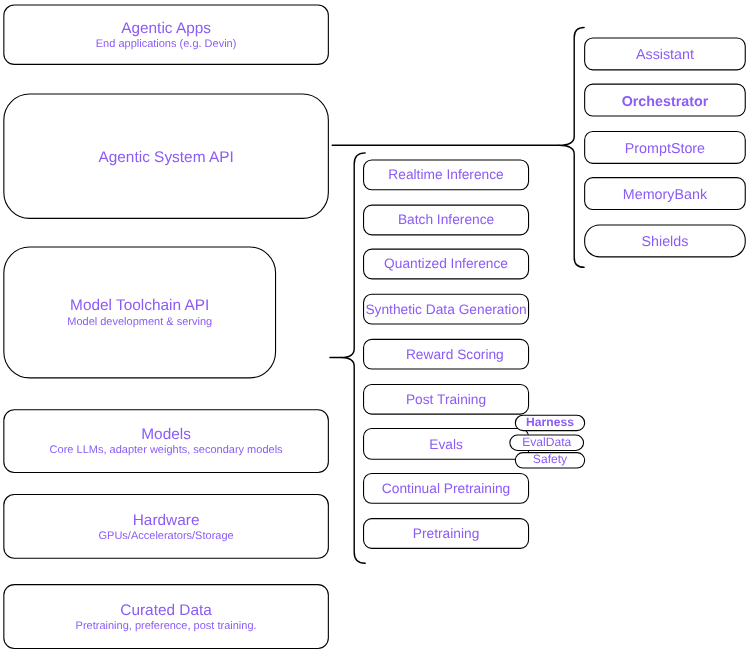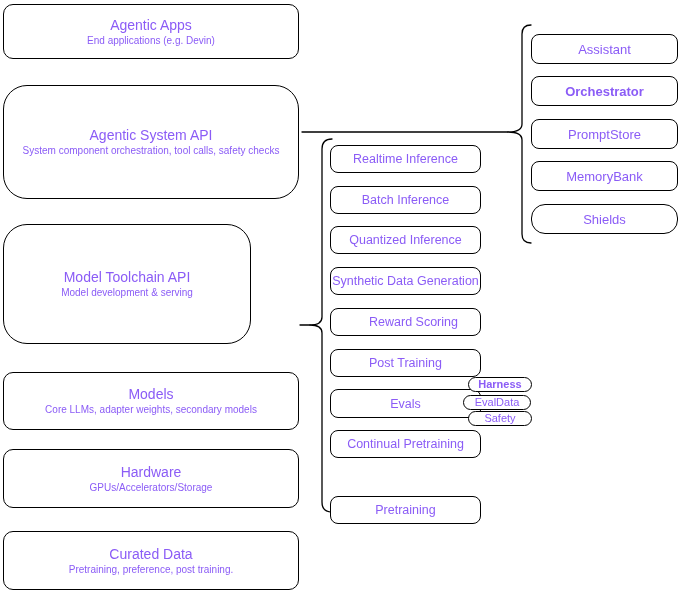--- a/index.html
+++ b/index.html
@@ -85,21 +85,20 @@
     <path d="M 332 139 Q 322 139 322 149 L 322 317 Q 322 325 310 325 Q 322 325 322 333 L 322 502 Q 322 512 332 512"></path>
   </svg>
 
   <div class="node" style="left:3px; top:4px; width:296px; height:55px; border-radius:10px;">
     <div class="node-title">Agentic Apps</div>
     <div class="node-sub">End applications (e.g. Devin)</div>
   </div>
 
   <div class="node" style="left:3px; top:85px; width:296px; height:114px; border-radius:24px;">
     <div class="node-title">Agentic System API</div>
-    <div class="node-sub">System component orchestration, tool calls, safety checks</div>
   </div>
 
   <div class="node" style="left:3px; top:224px; width:248px; height:120px; border-radius:24px;">
     <div class="node-title">Model Toolchain API</div>
     <div class="node-sub">Model development &amp; serving</div>
   </div>
 
   <div class="node" style="left:3px; top:372px; width:296px; height:58px; border-radius:10px;">
     <div class="node-title">Models</div>
     <div class="node-sub">Core LLMs, adapter weights, secondary models</div>
@@ -132,21 +131,21 @@
   </div>
   <div class="node mnode" style="top:349px;">
     <span>Post Training</span>
   </div>
   <div class="node mnode" style="top:389px; height:29px;">
     <span>Evals</span>
   </div>
   <div class="node mnode" style="top:430px;">
     <span>Continual Pretraining</span>
   </div>
-  <div class="node mnode" style="top:496px;text-align:center;">
+  <div class="node mnode" style="top:471px;text-align:center;">
     <span>Pretraining</span>
   </div>
 
   <div class="pill" style="left:468px; top:377px; width:64px; height:15px;font-weight:bold;">
     <span>Harness</span>
   </div>
   <div class="pill" style="left:463px; top:395px; width:68px; height:15px;">
     <span>EvalData</span>
   </div>
   <div class="pill" style="left:468px; top:411px; width:64px; height:15px;">

